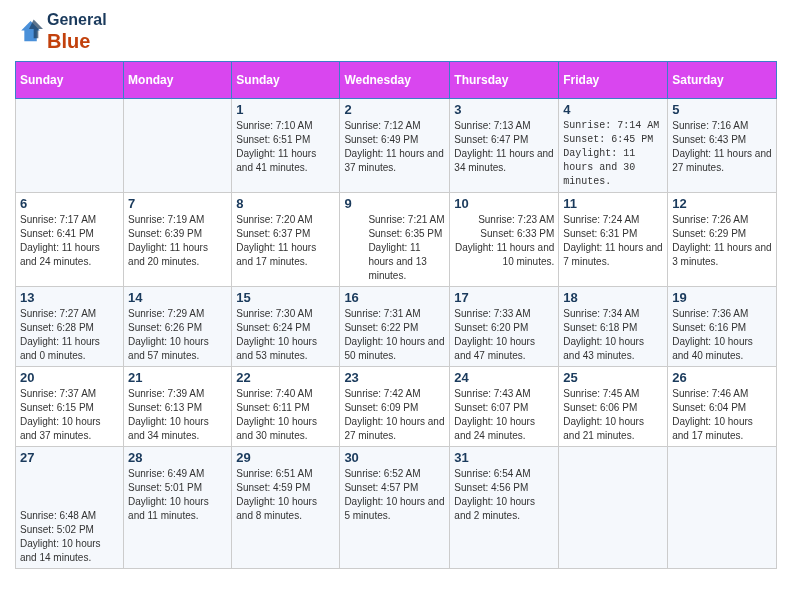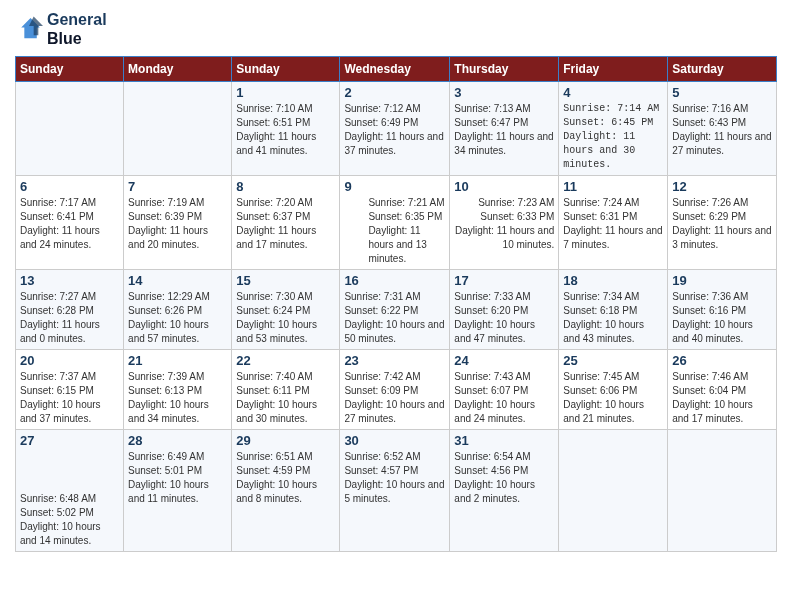--- a/index.html
+++ b/index.html
@@ -42,23 +42,23 @@
     .subtitle {
       font-size: 14px;
       color: #444;
     }
     table {
       width: 100%;
       border-collapse: collapse;
       font-size: 10px;
     }
     thead tr th {
-      background: #7f1d1d;
+      background: #d946ef;
       color: #fff;
-      padding: 5px 4px;
+      padding: 11px 4px;
       text-align: left;
       font-size: 12px;
       font-weight: bold;
       border: 1px solid #3a7fc9;
     }
     tbody tr td {
       border: 1px solid #ccc;
       vertical-align: top;
       padding: 3px 4px;
       height: 78px;
@@ -93,21 +93,21 @@
 <div class="page">
   <div class="header">
     <div class="logo">
       <svg class="logo-icon" viewBox="0 0 36 36">
         <rect x="0" y="0" width="36" height="36" fill="white"></rect>
         <polygon points="20,4 32,16 28,16 28,30 12,30 12,16 8,16" fill="#4a90d9"></polygon>
         <polygon points="24,2 36,14 30,14 30,26 24,26 24,14 18,14" fill="#1a3a5c" opacity="0.7"></polygon>
       </svg>
       <div>
         <div style="font-size:16px;font-weight:bold;color:#1a3a5c;line-height:1.2;">General</div>
-        <div style="font-size:16px;font-weight:bold;color:#0f172a;line-height:1.2;">Blue</div>
+        <div style="font-size:20px;font-weight:bold;color:#c2410c;line-height:1.2;">Blue</div>
       </div>
     </div>
     <div class="title-block">
       <div class="month-title"></div>
       <div class="subtitle"></div>
     </div>
   </div>
 
   <table>
     <thead>
@@ -202,21 +202,21 @@
         </tr>
         <tr>
           <td>
             <span class="day-num">13</span>
             <div class="day-info" style="white-space: pre-line;">Sunrise: 7:27 AM
 Sunset: 6:28 PM
 Daylight: 11 hours and 0 minutes.</div>
           </td>
           <td>
             <span class="day-num">14</span>
-            <div class="day-info" style="white-space: pre-line;">Sunrise: 12:29 AM
+            <div class="day-info" style="white-space: pre-line;">Sunrise: 7:29 AM
 Sunset: 6:26 PM
 Daylight: 10 hours and 57 minutes.</div>
           </td>
           <td>
             <span class="day-num">15</span>
             <div class="day-info" style="white-space: pre-line;">Sunrise: 7:30 AM
 Sunset: 6:24 PM
 Daylight: 10 hours and 53 minutes.</div>
           </td>
           <td>

